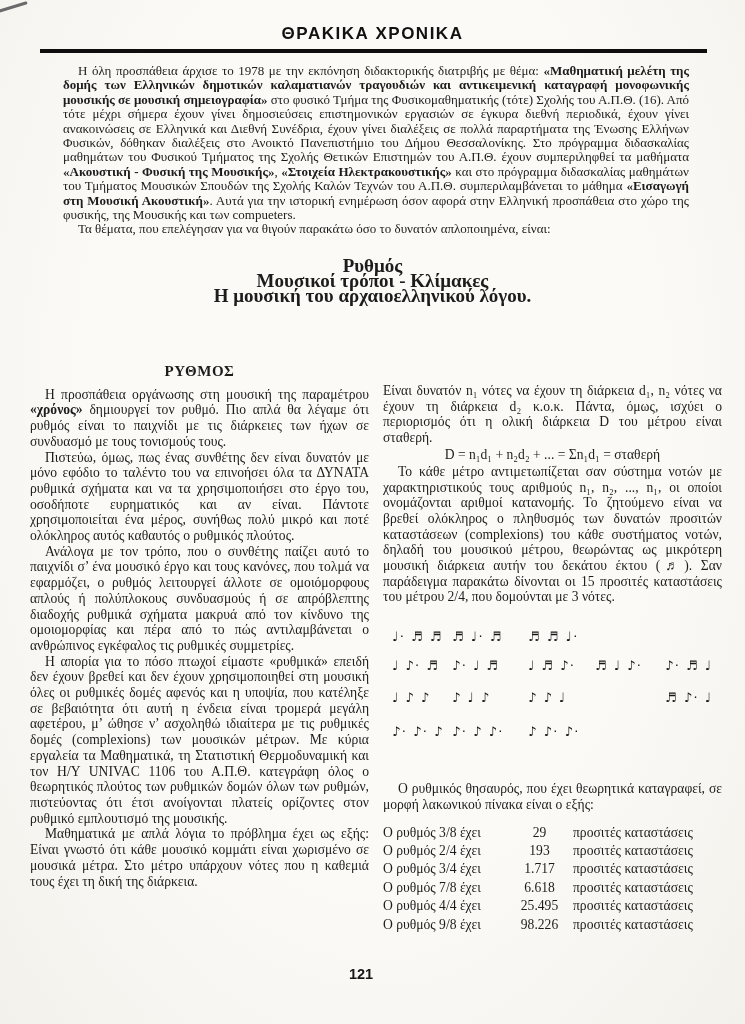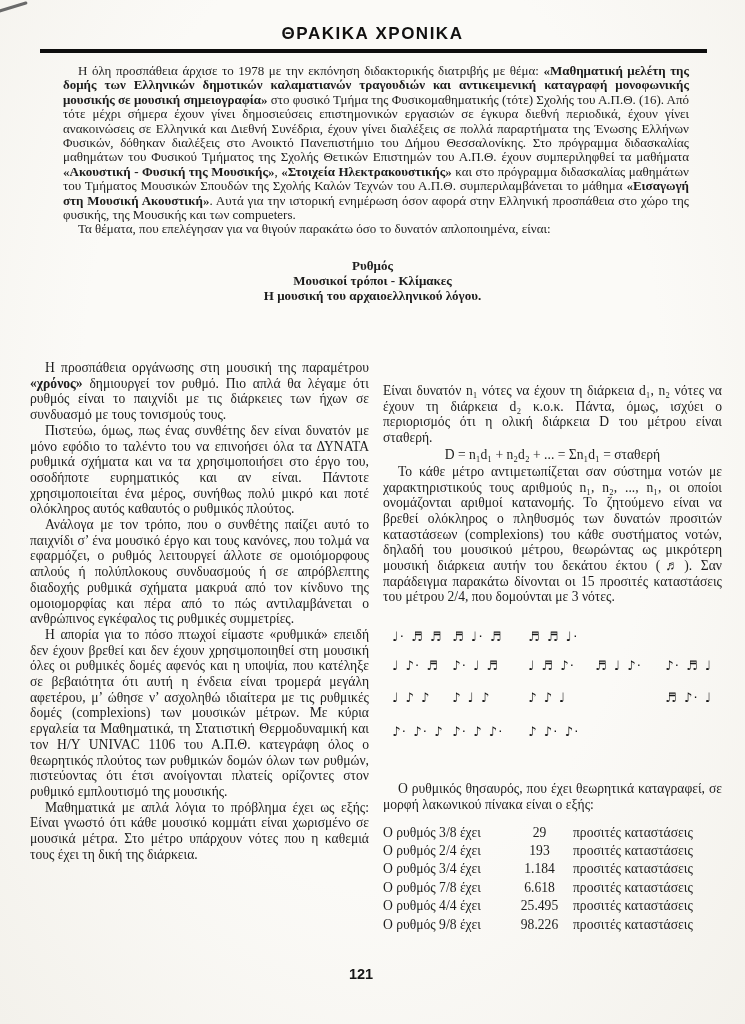--- a/index.html
+++ b/index.html
@@ -28,21 +28,21 @@
   p{margin:0;text-align:justify;}
   .indent{text-indent:15px;}
   .b{font-weight:bold;}
   .intro{
     position:absolute;top:64px;left:63px;width:626px;
     font-size:13px;line-height:14.4px;
   }
   .themes{
     position:absolute;top:259px;left:0;width:745px;
     text-align:center;font-weight:bold;
-    font-size:13px;line-height:14.8px;
+    font-size:19px;line-height:14.8px;
   }
   .columns{
     position:absolute;top:360px;left:30px;width:692px;
     display:flex;gap:14px;
     font-size:13.6px;line-height:15.7px;
   }
   .col{width:339px;}
   .col-heading{
     margin:4px 0 7px 0;
     text-align:center;font-size:15px;font-weight:bold;letter-spacing:0.5px;
@@ -92,20 +92,21 @@
 
   <div class="themes">
     <div>Ρυθμός</div>
     <div>Μουσικοί τρόποι - Κλίμακες</div>
     <div>Η μουσική του αρχαιοελληνικού λόγου.</div>
   </div>
 
   <div class="columns">
 
     <div class="col">
+      <h2 class="col-heading">ΡΥΘΜΟΣ</h2>
       <p class="indent">
         <span>Η προσπάθεια οργάνωσης στη μουσική της παραμέτρου </span><span class="b">«χρόνος»</span><span> δημιουργεί τον ρυθμό. Πιο απλά θα λέγαμε ότι ρυθμός είναι το παιχνίδι με τις διάρκειες των ήχων σε συνδυασμό με τους τονισμούς τους.</span>
       </p>
       <p class="indent">Πιστεύω, όμως, πως ένας συνθέτης δεν είναι δυνατόν με μόνο εφόδιο το ταλέντο του να επινοήσει όλα τα ΔΥΝΑΤΑ ρυθμικά σχήματα και να τα χρησιμοποιήσει στο έργο του, οσοδήποτε ευρηματικός και αν είναι. Πάντοτε χρησιμοποιείται ένα μέρος, συνήθως πολύ μικρό και ποτέ ολόκληρος αυτός καθαυτός ο ρυθμικός πλούτος.</p>
       <p class="indent">Ανάλογα με τον τρόπο, που ο συνθέτης παίζει αυτό το παιχνίδι σ’ ένα μουσικό έργο και τους κανόνες, που τολμά να εφαρμόζει, ο ρυθμός λειτουργεί άλλοτε σε ομοιόμορφους απλούς ή πολύπλοκους συνδυασμούς ή σε απρόβλεπτης διαδοχής ρυθμικά σχήματα μακρυά από τον κίνδυνο της ομοιομορφίας και πέρα από το πώς αντιλαμβάνεται ο ανθρώπινος εγκέφαλος τις ρυθμικές συμμετρίες.</p>
       <p class="indent">Η απορία για το πόσο πτωχοί είμαστε «ρυθμικά» επειδή δεν έχουν βρεθεί και δεν έχουν χρησιμοποιηθεί στη μουσική όλες οι ρυθμικές δομές αφενός και η υποψία, που κατέληξε σε βεβαιότητα ότι αυτή η ένδεια είναι τρομερά μεγάλη αφετέρου, μ’ ώθησε ν’ ασχοληθώ ιδιαίτερα με τις ρυθμικές δομές (complexions) των μουσικών μέτρων. Με κύρια εργαλεία τα Μαθηματικά, τη Στατιστική Θερμοδυναμική και τον Η/Υ UNIVAC 1106 του Α.Π.Θ. κατεγράφη όλος ο θεωρητικός πλούτος των ρυθμικών δομών όλων των ρυθμών, πιστεύοντας ότι έτσι ανοίγονται πλατείς ορίζοντες στον ρυθμικό εμπλουτισμό της μουσικής.</p>
       <p class="indent">Μαθηματικά με απλά λόγια το πρόβλημα έχει ως εξής: Είναι γνωστό ότι κάθε μουσικό κομμάτι είναι χωρισμένο σε μουσικά μέτρα. Στο μέτρο υπάρχουν νότες που η καθεμιά τους έχει τη δική της διάρκεια.</p>
     </div>
 
     <div class="col rightcol">
@@ -139,21 +140,21 @@
           <span class="tnum">29</span>
           <span class="tsuffix">προσιτές καταστάσεις</span>
         </div>
         <div class="trow">
           <span class="tlabel">Ο ρυθμός 2/4 έχει</span>
           <span class="tnum">193</span>
           <span class="tsuffix">προσιτές καταστάσεις</span>
         </div>
         <div class="trow">
           <span class="tlabel">Ο ρυθμός 3/4 έχει</span>
-          <span class="tnum">1.184</span>
+          <span class="tnum">1.717</span>
           <span class="tsuffix">προσιτές καταστάσεις</span>
         </div>
         <div class="trow">
           <span class="tlabel">Ο ρυθμός 7/8 έχει</span>
           <span class="tnum">6.618</span>
           <span class="tsuffix">προσιτές καταστάσεις</span>
         </div>
         <div class="trow">
           <span class="tlabel">Ο ρυθμός 4/4 έχει</span>
           <span class="tnum">25.495</span>

